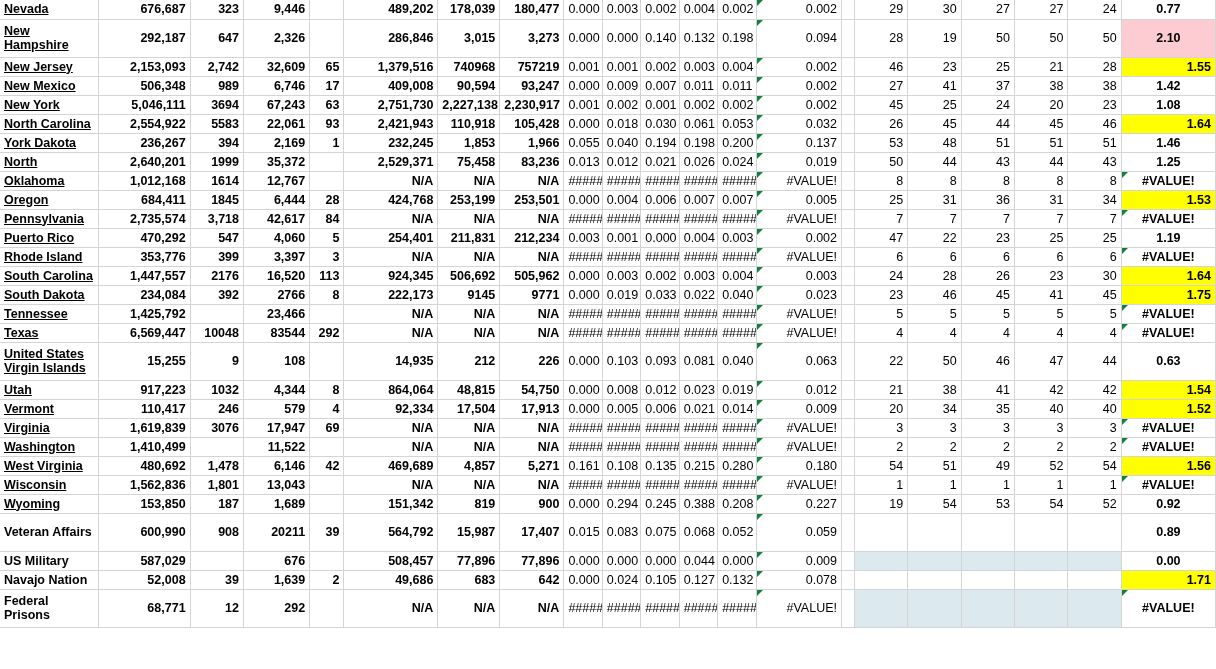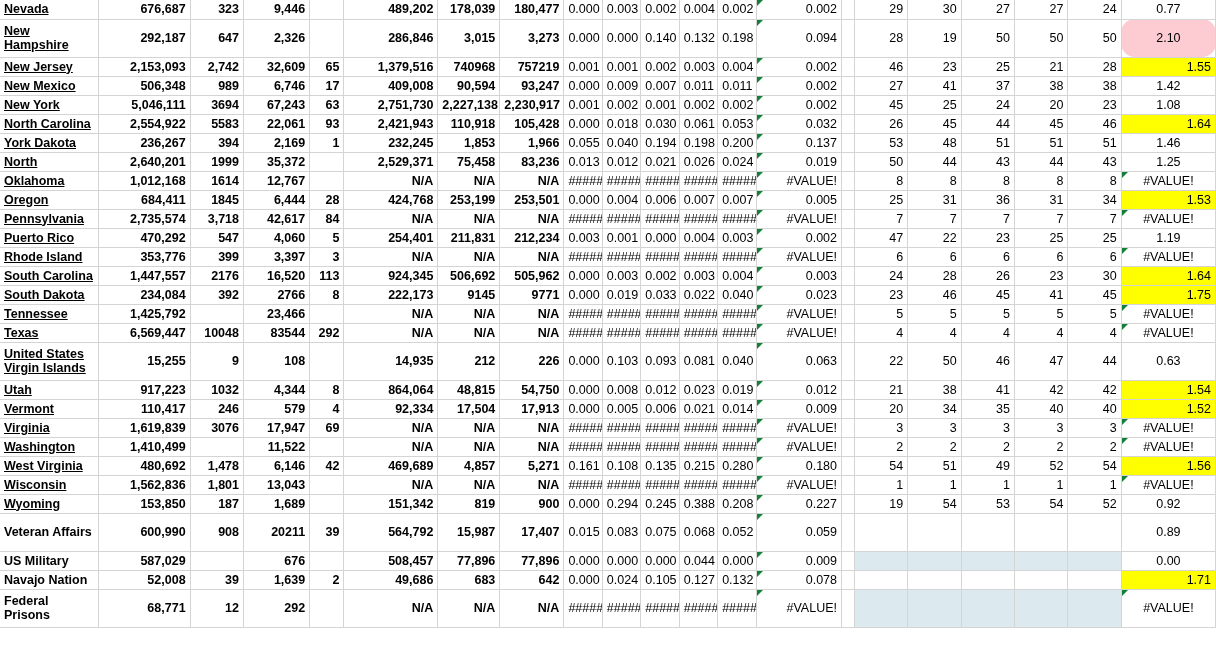--- a/index.html
+++ b/index.html
@@ -68,31 +68,31 @@
   .dec {
     text-align: right;
     font-weight: normal;
   }
   .rank {
     text-align: right;
     font-weight: normal;
   }
   .last {
     text-align: center;
-    font-weight: normal;
+    font-weight: bold;
   }
   td.sep {
     background: #000000;
     border-right: 1px solid #000000;
     border-bottom: 1px solid #000000;
     padding: 0;
   }
   
   .fill-yellow { background: #ffff00 !important; text-align: right; }
-  .fill-pink   { background: #fcccd2 !important; border-radius: 14px; }
+  .fill-pink   { background: #fcccd2 !important; }
   .fill-blue   { background: #dceaef !important; }
 
   
   td.flag { position: relative; }
   td.flag::before {
     content: "";
     position: absolute;
     top: 0;
     left: 0;
     width: 0;

